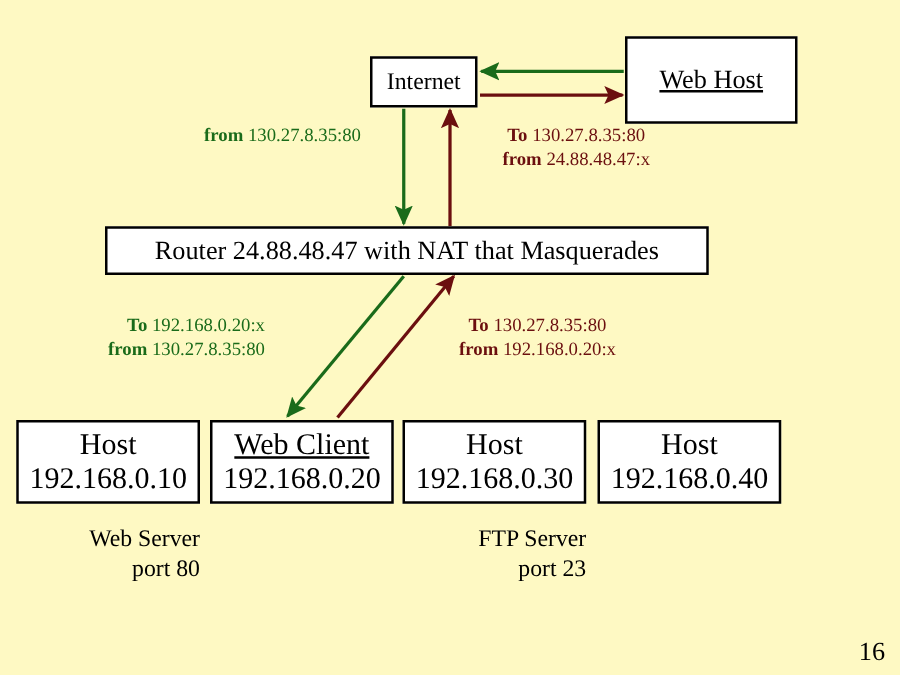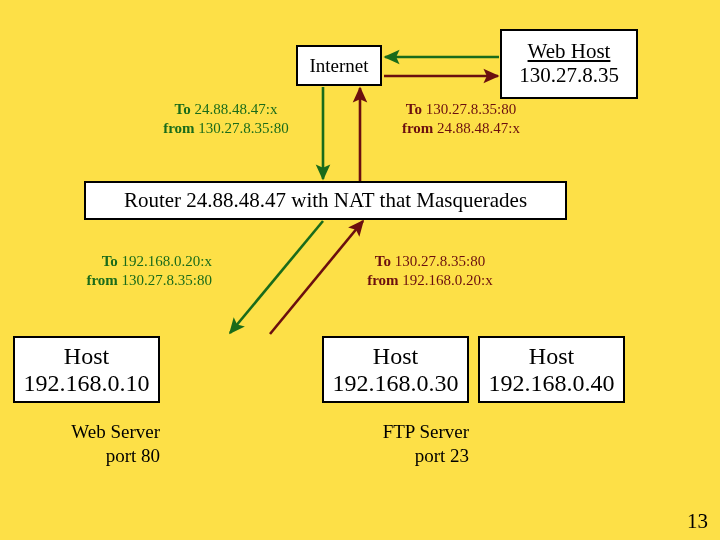--- a/index.html
+++ b/index.html
@@ -10,21 +10,21 @@
     width: 720px;
     height: 540px;
     background: #ffffff;
     font-family: "Liberation Serif", "DejaVu Serif", serif;
     overflow: hidden;
   }
   #slide {
     position: relative;
     width: 720px;
     height: 540px;
-    background: #fde047;
+    background: #fef9c3;
   }
   .node-box {
     position: absolute;
     box-sizing: border-box;
     border: 2px solid #000000;
     background: #ffffff;
     display: flex;
     flex-direction: column;
     align-items: center;
     justify-content: center;
@@ -157,48 +157,48 @@
 
     <line x1="270" y1="334" x2="363" y2="221" stroke="#6b0f0f" stroke-width="2.6" marker-end="url(#head-red)"></line>
   </svg>
 
   <div class="node-box" id="internet-box">
     <span class="line1">Internet</span>
   </div>
 
   <div class="node-box" id="webhost-box">
     <span class="line1 underlined">Web Host</span>
-    <span class="line2">130.27.8.35</span>
   </div>
 
   <div class="node-box" id="router-box">
     <span class="line1">Router 24.88.48.47 with NAT that Masquerades</span>
   </div>
 
   <div class="node-box host-box" id="host-box-0">
     <span class="line1">Host</span>
     <span class="line2">192.168.0.10</span>
   </div>
 
+  <div class="node-box host-box" id="host-box-1">
+    <span class="line1 underlined">Web Client</span>
+    <span class="line2">192.168.0.20</span>
+  </div>
 
   <div class="node-box host-box" id="host-box-2">
     <span class="line1">Host</span>
     <span class="line2">192.168.0.30</span>
   </div>
 
   <div class="node-box host-box" id="host-box-3">
     <span class="line1">Host</span>
     <span class="line2">192.168.0.40</span>
   </div>
 
   <div class="packet-label green-text" id="label-inbound-top">
     <span class="pl-line">
-      <b>To </b><span>24.88.48.47:x</span>
-    </span>
-    <span class="pl-line">
       <b>from </b><span>130.27.8.35:80</span>
     </span>
   </div>
 
   <div class="packet-label red-text" id="label-outbound-top">
     <span class="pl-line">
       <b>To </b><span>130.27.8.35:80</span>
     </span>
     <span class="pl-line">
       <b>from </b><span>24.88.48.47:x</span>
@@ -226,15 +226,15 @@
   <div class="server-caption" id="caption-web-server">
     <span>Web Server</span>
     <span>port 80</span>
   </div>
 
   <div class="server-caption" id="caption-ftp-server">
     <span>FTP Server</span>
     <span>port 23</span>
   </div>
 
-  <div id="page-number">13</div>
+  <div id="page-number">16</div>
 
 </div>
 
 </body></html>

